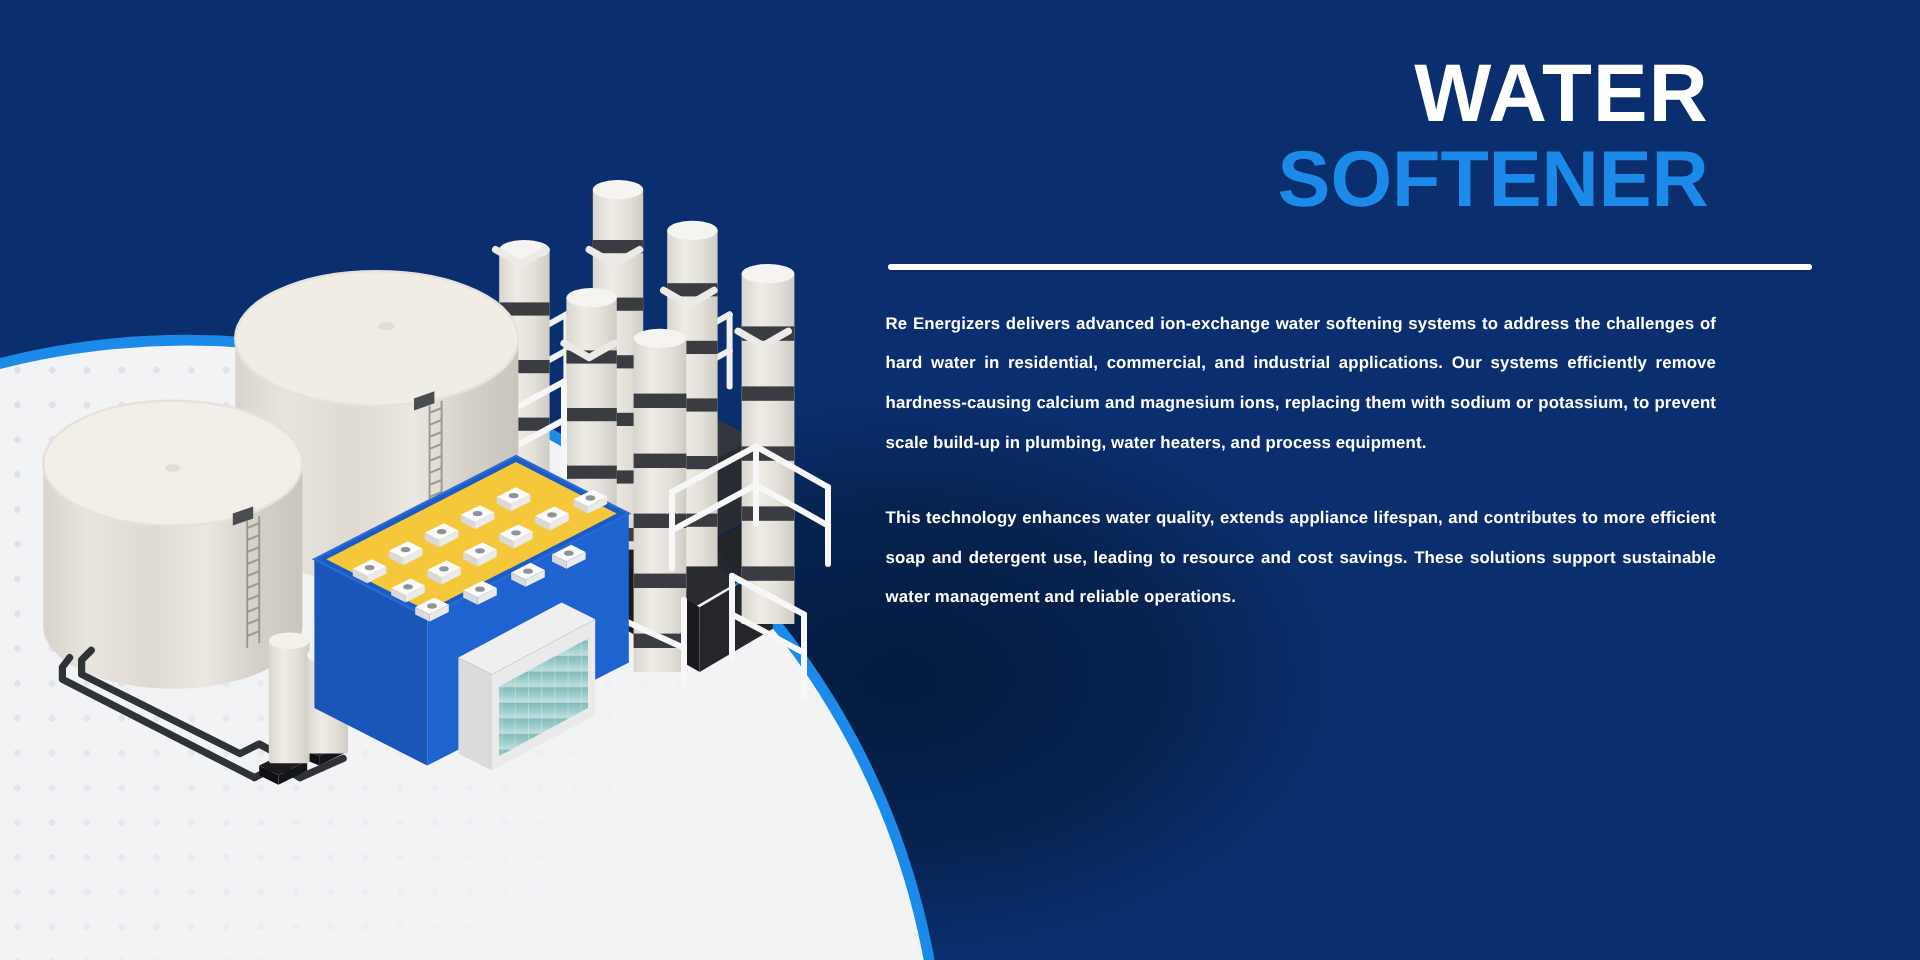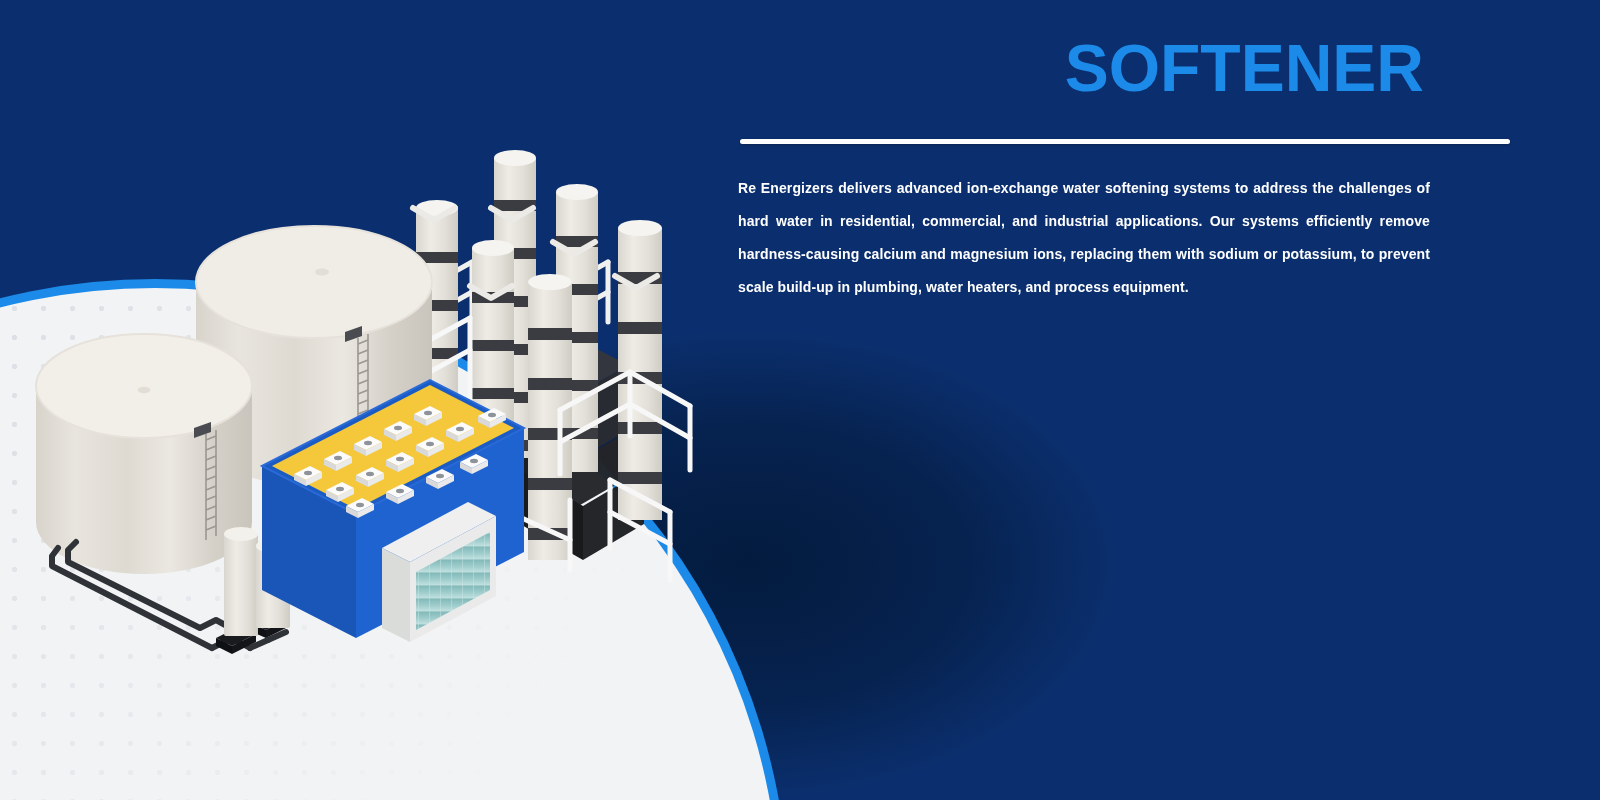--- a/index.html
+++ b/index.html
@@ -415,24 +415,26 @@
 
       <g stroke="#2f3237" stroke-width="6" fill="none" stroke-linecap="round">
         <path d="M268 640 L286 632"></path>
       </g>
     </svg>
   </div>
 
   <div id="content">
 
     <div class="title-block">
+      <div class="title-1">WATER</div>
       <div class="title-2">SOFTENER</div>
     </div>
 
     <div id="divider"></div>
 
     <div class="body-wrap">
       <p class="para">Re Energizers delivers advanced ion-exchange water softening systems to address the challenges of hard water in residential, commercial, and industrial applications. Our systems efficiently remove hardness-causing calcium and magnesium ions, replacing them with sodium or potassium, to prevent scale build-up in plumbing, water heaters, and process equipment.</p>
+      <p class="para last-center">This technology enhances water quality, extends appliance lifespan, and contributes to more efficient soap and detergent use, leading to resource and cost savings. These solutions support sustainable water management and reliable operations.</p>
     </div>
 
   </div>
 
 </div>
 
 </body></html>

